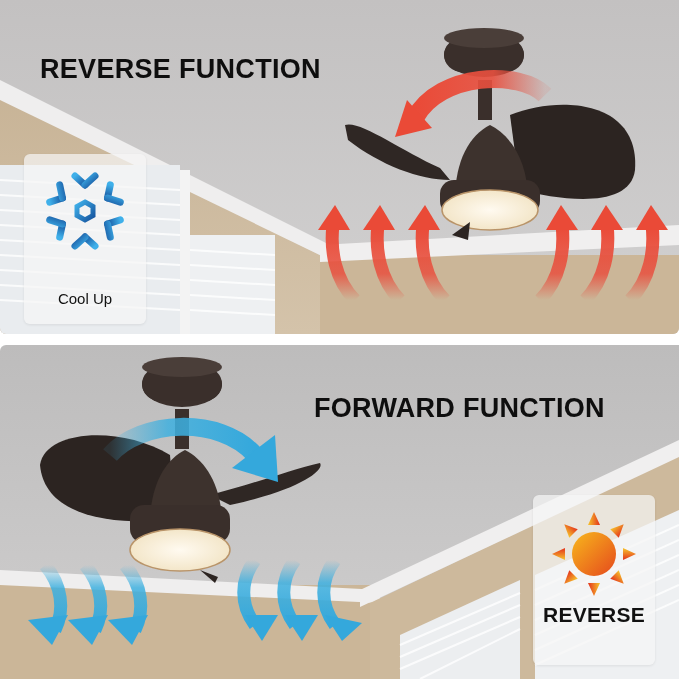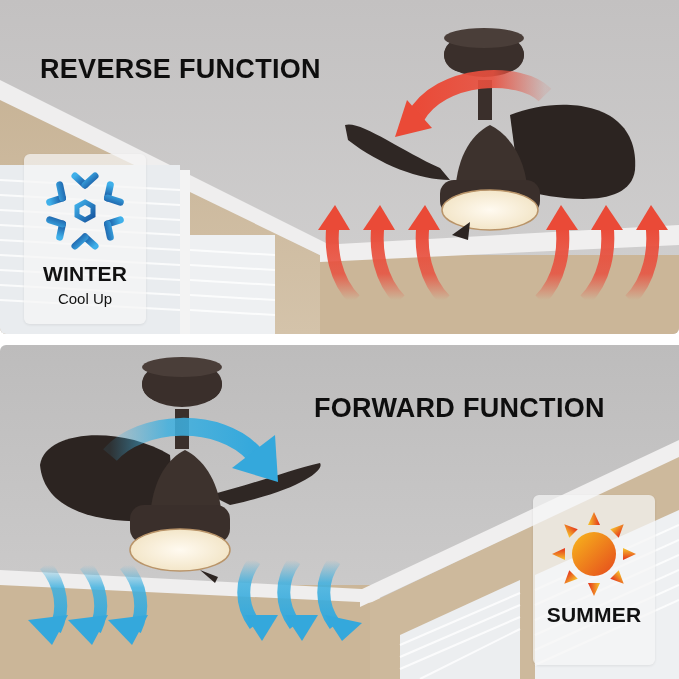--- a/index.html
+++ b/index.html
@@ -151,21 +151,20 @@
             <line x1="0" y1="-26" x2="10" y2="-35"></line>
           </g>
         <g transform="rotate(300)">
             <line x1="0" y1="-10" x2="0" y2="-38"></line>
             <line x1="0" y1="-26" x2="-10" y2="-35"></line>
             <line x1="0" y1="-26" x2="10" y2="-35"></line>
           </g>
         <polygon points="0,-9 8,-4.5 8,4.5 0,9 -8,4.5 -8,-4.5" stroke-width="5"></polygon>
       </g>
     </svg>
-    <div class="season">WINTER</div>
     <div class="mode">Cool Up</div>
   </div>
 </div>
 
 <div class="divider"></div>
 
 <div class="panel panel-bottom">
   <svg class="scene" viewBox="0 0 679 334" width="679" height="334">
     <defs>
       <linearGradient id="ceilBot" x1="0" y1="0" x2="0" y2="1">
@@ -266,15 +265,15 @@
         <polygon points="-6,-29 6,-29 0,-42"></polygon>
         <polygon points="-6,-29 6,-29 0,-42" transform="rotate(45)"></polygon>
         <polygon points="-6,-29 6,-29 0,-42" transform="rotate(90)"></polygon>
         <polygon points="-6,-29 6,-29 0,-42" transform="rotate(135)"></polygon>
         <polygon points="-6,-29 6,-29 0,-42" transform="rotate(180)"></polygon>
         <polygon points="-6,-29 6,-29 0,-42" transform="rotate(225)"></polygon>
         <polygon points="-6,-29 6,-29 0,-42" transform="rotate(270)"></polygon>
         <polygon points="-6,-29 6,-29 0,-42" transform="rotate(315)"></polygon>
       </g>
     </svg>
-    <div class="season">SUMMER</div>
+    <div class="season">REVERSE</div>
   </div>
 </div>
 
 </body></html>

